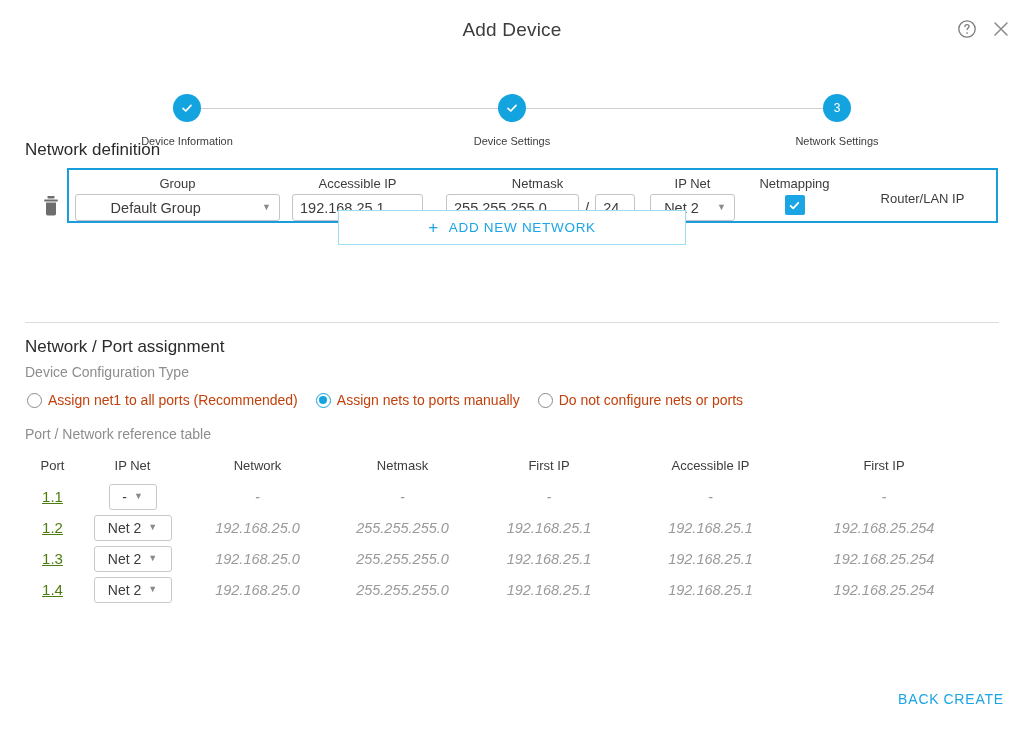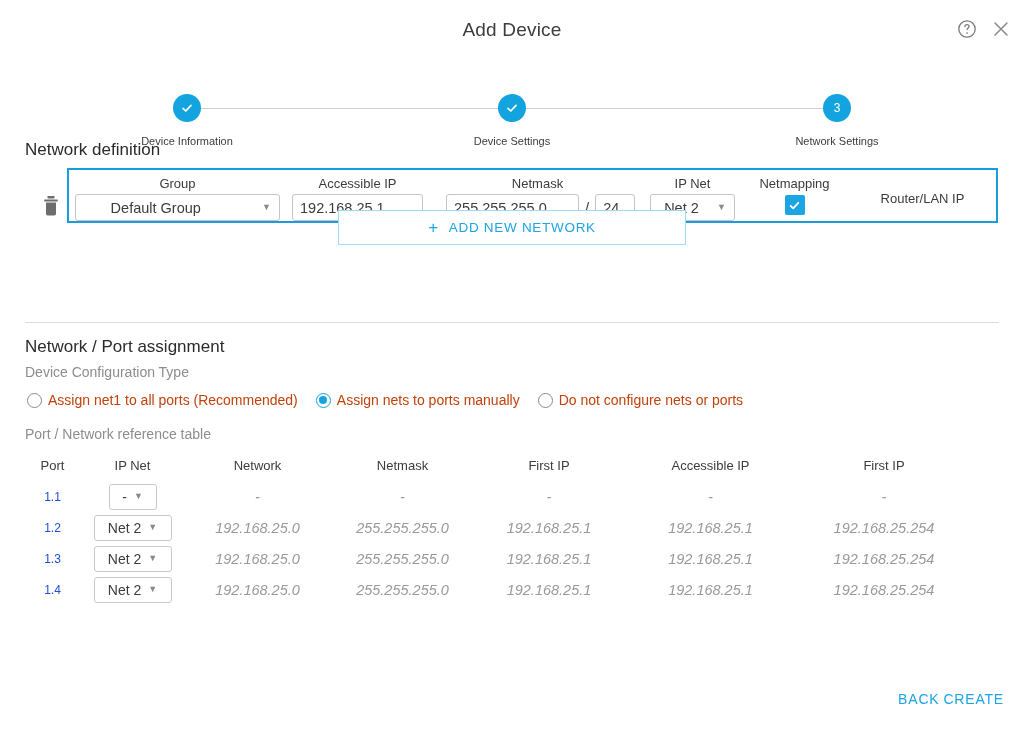--- a/index.html
+++ b/index.html
@@ -245,23 +245,24 @@
   }
   .port-table td {
     font-size: 14.5px;
     color: #9a9a9a;
     font-style: italic;
     text-align: center;
     height: 31px;
     padding: 0;
   }
   .port-table td.port-id {
-    color: #1d4ed8;
+    color: #4d7c0f;
     font-style: normal;
-    font-size: 12px;
+    font-size: 15px;
+    text-decoration: underline;
   }
   .port-table td.netsel { padding: 0; }
   .cell-select {
     display: inline-flex;
     align-items: center;
     justify-content: center;
     border: 1px solid #c9c9c9;
     border-radius: 3px;
     height: 26px;
     font-size: 14px;

